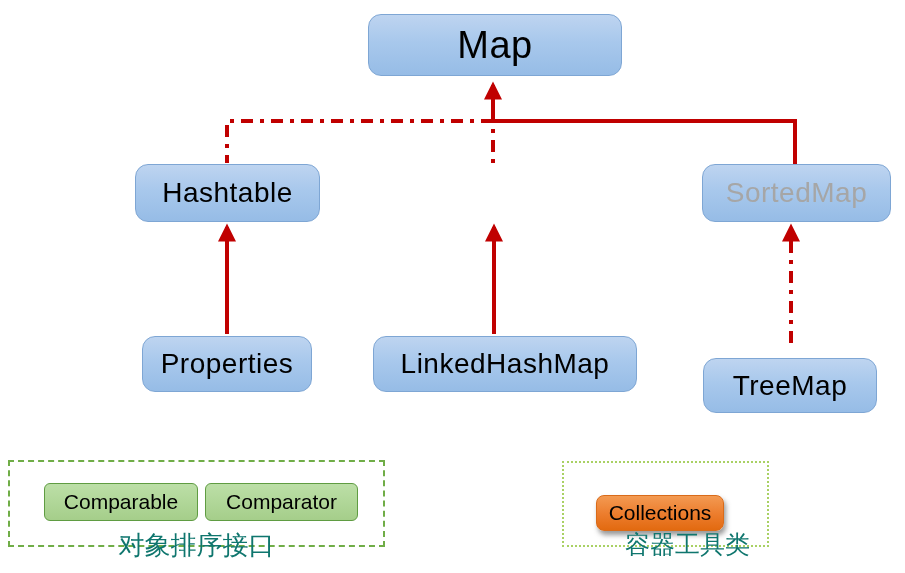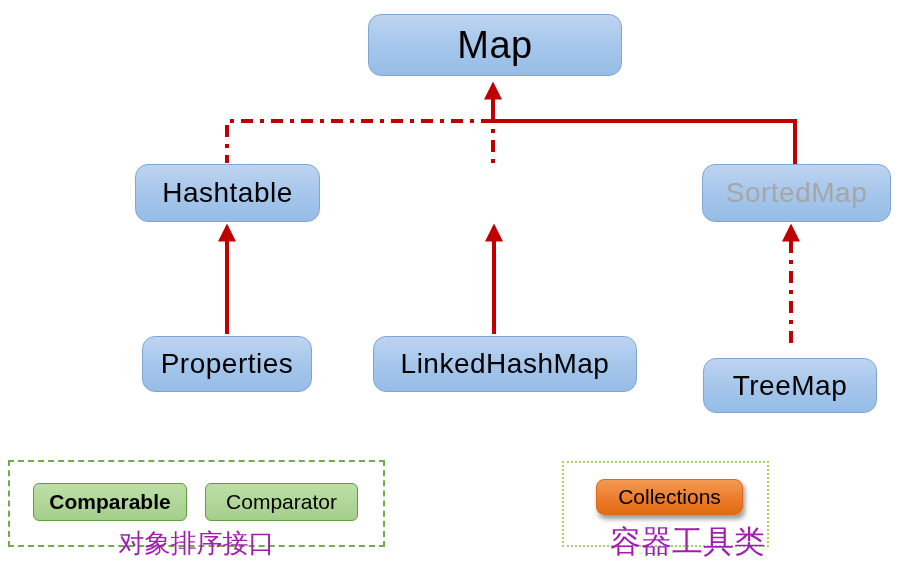--- a/index.html
+++ b/index.html
@@ -35,45 +35,45 @@
 
   .iface{
     position:absolute;
     display:flex;align-items:center;justify-content:center;
     background:linear-gradient(180deg,#bcdfa7 0%,#a5ce8a 100%);
     border:1px solid #5f9c42;
     border-radius:6px;
     font-size:21px;color:#000;
     box-sizing:border-box;
   }
-  .i-comparable{left:23px;top:21px;width:154px;height:38px;font-weight:bold;}
+  .i-comparable{left:34px;top:21px;width:154px;height:38px;}
   .i-comparator{left:195px;top:21px;width:153px;height:38px;}
 
   .util{
     position:absolute;
     display:flex;align-items:center;justify-content:center;
     background:linear-gradient(180deg,#f39a52 0%,#ec7c2c 55%,#e26a10 100%);
     border:1px solid #d96b1a;
     border-radius:8px;
     font-size:21px;color:#000;
     box-shadow:2px 4px 5px rgba(70,70,70,0.55);
     box-sizing:border-box;
   }
-  .u-collections{left:32px;top:16px;width:147px;height:36px;}
+  .u-collections{left:32px;top:32px;width:128px;height:36px;}
 
   .caption{
     position:absolute;
     left:50%;transform:translateX(-50%);
-    font-family:Liberation Mono, monospace;
-    font-size:26px;color:#a21caf;
+    font-family:Liberation Sans, sans-serif;
+    font-size:26px;color:#0f766e;
     white-space:nowrap;
     line-height:30px;
   }
   .cap-sorting{top:calc(100% - 15px);}
-  .cap-utility{top:calc(100% - 16px);font-size:31px;margin-left:22px;}
+  .cap-utility{top:calc(100% - 16px);font-size:25px;margin-left:22px;}
 </style>
 </head>
 <body>
 
 <div class="canvas">
 
   <svg class="connectors" viewBox="0 0 905 573" xmlns="http://www.w3.org/2000/svg">
     <defs>
       <marker id="arw" viewBox="0 0 10 10" refX="8" refY="5" markerWidth="5" markerHeight="4.5" orient="auto" markerUnits="strokeWidth">
         <path d="M0,0 L10,5 L0,10 Z" fill="#c00000"></path>

